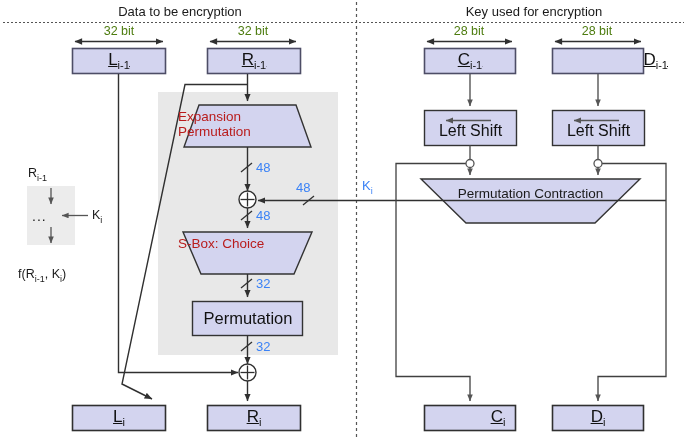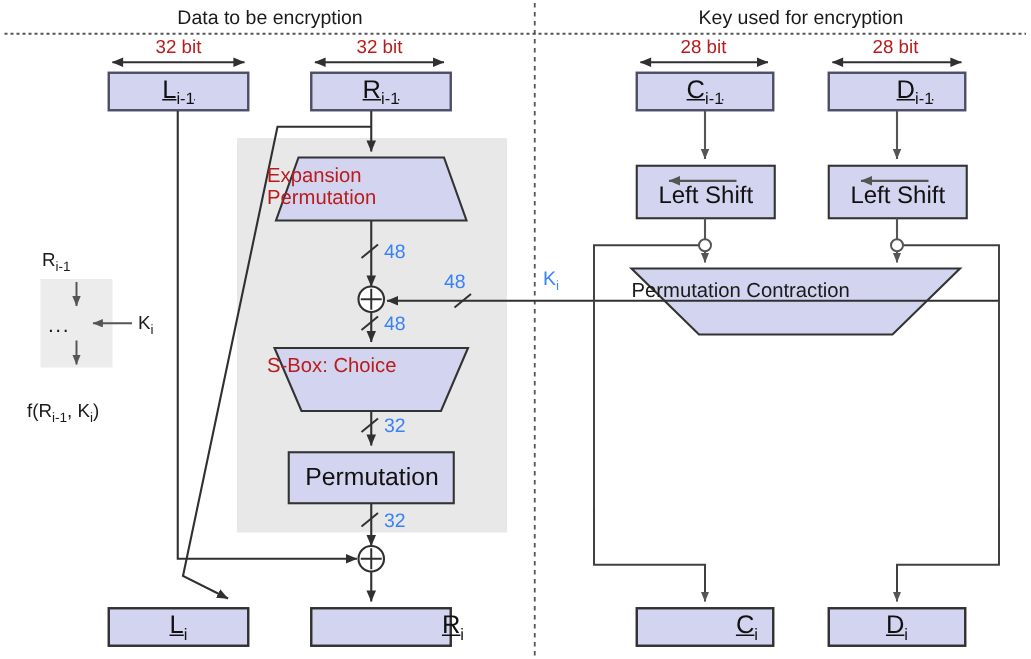--- a/index.html
+++ b/index.html
@@ -1,29 +1,29 @@
 <!DOCTYPE html>
 <html><head>
 <meta charset="utf-8">
 <style>
   html,body{margin:0;padding:0;background:#ffffff;}
   body{font-family:"Liberation Sans", sans-serif;}
   #stage{position:relative;width:687px;height:439px;background:#fff;overflow:hidden;}
   #stage svg{position:absolute;left:0;top:0;}
   .hdr{position:absolute;font-size:13px;color:#1a1a1a;text-align:center;white-space:nowrap;}
-  .bitlbl{position:absolute;font-size:12.5px;color:#b91c1c;text-align:center;white-space:nowrap;}
+  .bitlbl{position:absolute;font-size:12.5px;color:#4d7c0f;text-align:center;white-space:nowrap;}
   .boxlbl{position:absolute;font-size:17px;color:#111;white-space:nowrap;text-align:center;text-decoration:underline;}
   .boxlbl sub{font-size:11px;}
   .shapelbl{position:absolute;font-size:13.5px;color:#b91c1c;text-align:left;white-space:nowrap;line-height:15px;}
   .wirelbl{position:absolute;font-size:13px;color:#3b82f6;white-space:nowrap;}
   .legendlbl{position:absolute;font-size:12.5px;color:#1a1a1a;white-space:nowrap;}
   .legendlbl sub{font-size:9px;}
   .lsh{position:absolute;font-size:16px;color:#111;white-space:nowrap;text-align:center;}
   .permlbl{position:absolute;font-size:16.5px;color:#111;white-space:nowrap;}
-  .pclbl{position:absolute;font-size:13.5px;color:#1a1a1a;text-align:left;white-space:nowrap;line-height:17px;}
+  .pclbl{position:absolute;font-size:13.5px;color:#1a1a1a;text-align:center;white-space:nowrap;line-height:17px;}
 </style>
 </head>
 <body>
 
 <div id="stage">
 
   <svg width="687" height="439">
     <defs>
       <marker id="ah" markerWidth="9" markerHeight="9" refX="7.4" refY="3.2" orient="auto" markerUnits="userSpaceOnUse">
         <path d="M0,0 L7.6,3.2 L0,6.4 z" fill="#303030"></path>
@@ -152,28 +152,28 @@
 
   <div class="boxlbl" style="left:72px;top:50px;width:94px;">
     <span>L</span><sub>i-1</sub>
   </div>
   <div class="boxlbl" style="left:207px;top:50px;width:94px;">
     <span>R</span><sub>i-1</sub>
   </div>
   <div class="boxlbl" style="left:424px;top:50px;width:92px;">
     <span>C</span><sub>i-1</sub>
   </div>
-  <div class="boxlbl" style="left:552px;top:50px;width:116px;">
+  <div class="boxlbl" style="left:552px;top:50px;width:116px;text-align:right;">
     <span>D</span><sub>i-1</sub>
   </div>
 
   <div class="boxlbl" style="left:72px;top:407px;width:94px;">
     <span>L</span><sub>i</sub>
   </div>
-  <div class="boxlbl" style="left:207px;top:407px;width:94px;margin-left:48px;">
+  <div class="boxlbl" style="left:207px;top:407px;width:94px;">
     <span>R</span><sub>i</sub>
   </div>
   <div class="boxlbl" style="left:424px;top:407px;width:92px;padding-left:28px;">
     <span>C</span><sub>i</sub>
   </div>
   <div class="boxlbl" style="left:552px;top:407px;width:92px;">
     <span>D</span><sub>i</sub>
   </div>
 
   <div class="shapelbl" style="left:178px;top:109px;width:140px;">

